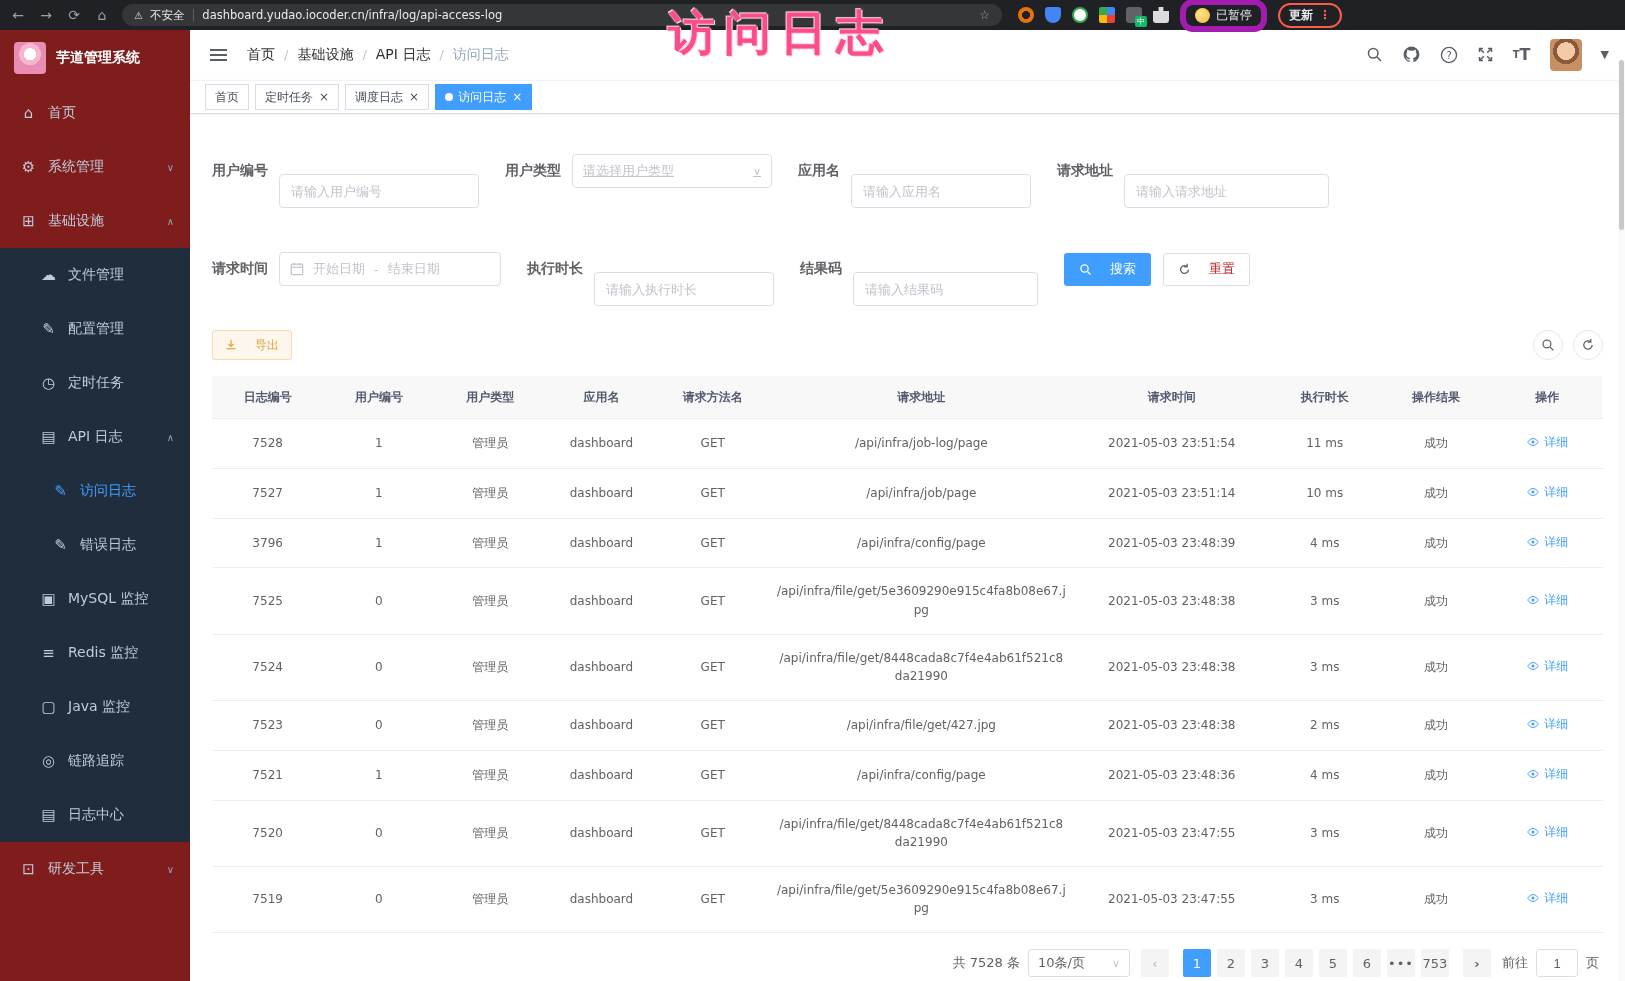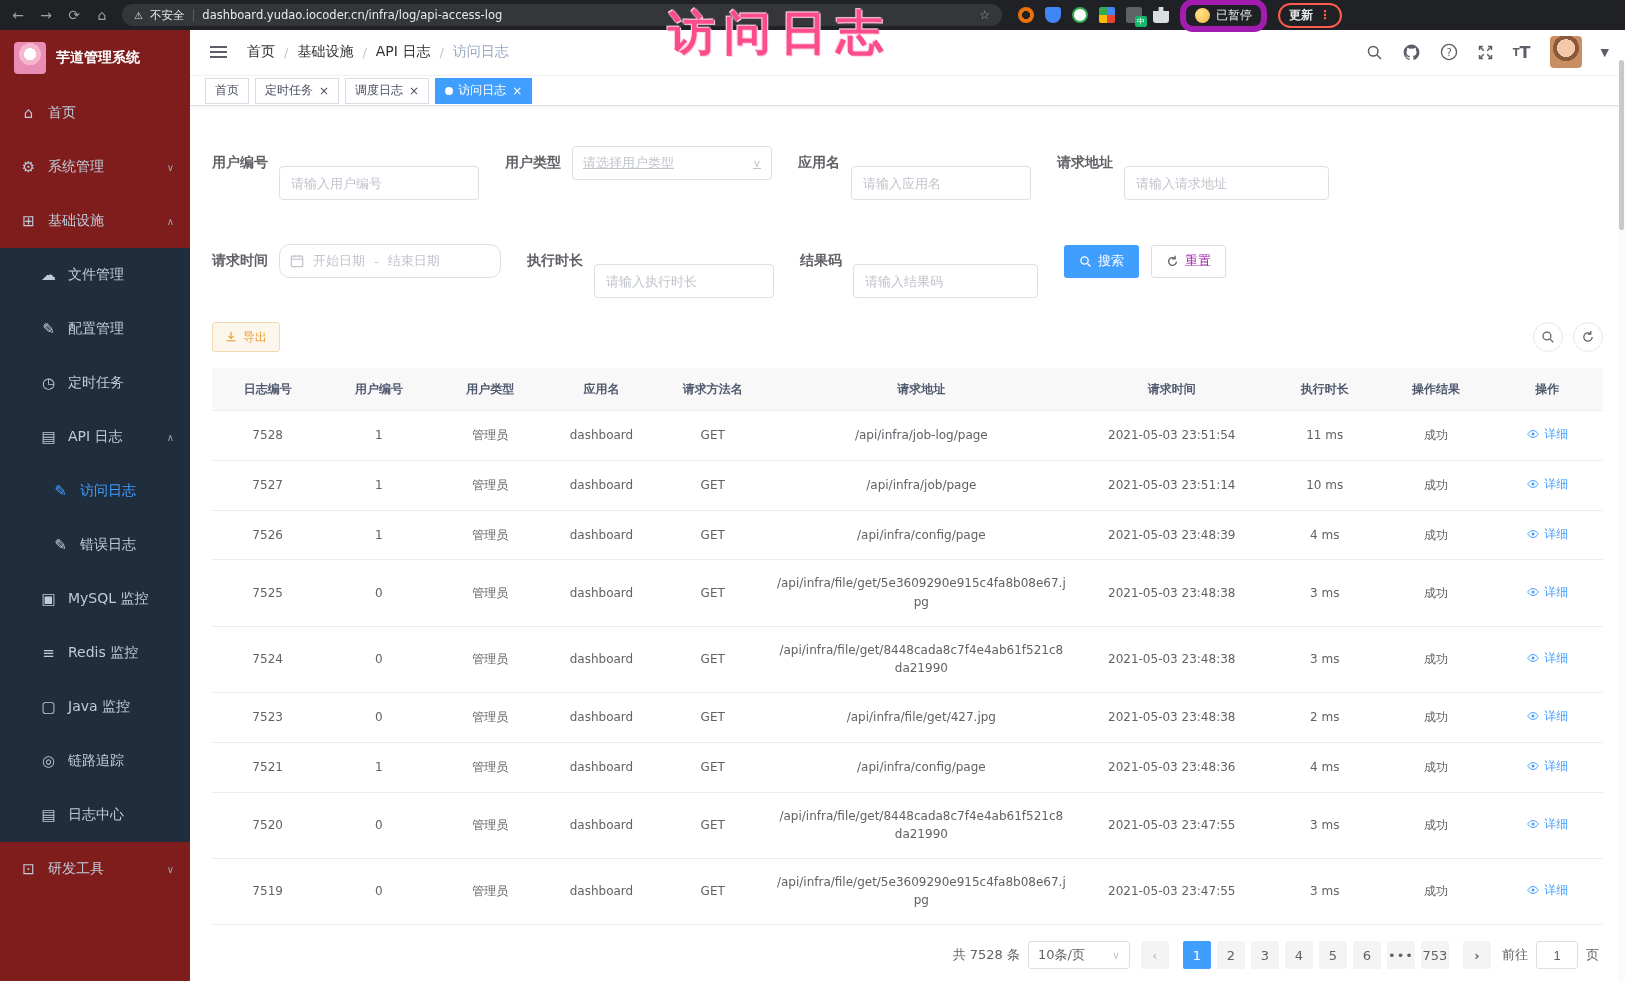--- a/index.html
+++ b/index.html
@@ -73,38 +73,38 @@
 
   .tags-row{height:36px;display:flex;align-items:center;gap:6px;padding:0 15px;
     border-top:1px solid #f2f2f2;border-bottom:1px solid #d8dce5;
     box-shadow:0 1px 3px rgba(0,0,0,.06);}
   .tag{height:26px;display:flex;align-items:center;gap:5px;padding:0 9px;font-size:12px;
     border:1px solid #d8dce5;background:#fff;color:#495060;cursor:pointer;}
   .tag.active{background:#409eff;border-color:#409eff;color:#fff;}
   .tag .dot{width:8px;height:8px;border-radius:50%;background:#fff;}
   .tag .close{font-size:12px;margin-left:1px;}
 
-  .content{flex:1;padding:20px 22px 12px;position:relative;}
+  .content{flex:1;padding:20px 22px 4px;position:relative;}
 
   
   .filter-row{display:flex;align-items:center;margin-bottom:24px;}
   .f-item{display:flex;align-items:center;margin-right:26px;}
   .f-label{font-size:14px;font-weight:bold;color:#606266;margin-right:11px;white-space:nowrap;}
   .f-input,.f-select,.f-range{height:34px;border:1px solid #dcdfe6;border-radius:4px;
     background:#fff;font-size:13px;color:#606266;}
   .f-input{padding:0 11px;outline:none;margin-top:40px;}
   .f-input::placeholder{color:#c0c4cc;}
   .f-select{display:flex;align-items:center;justify-content:space-between;padding:0 10px;
     color:#c0c4cc;cursor:pointer;text-decoration:underline;}
   .f-select .caret{color:#c0c4cc;font-size:11px;}
-  .f-range{display:flex;align-items:center;gap:9px;padding:0 10px;color:#c0c4cc;border-radius:11px;}
-  .btn{height:33px;display:inline-flex;align-items:center;gap:6px;border-radius:3px;
+  .f-range{display:flex;align-items:center;gap:9px;padding:0 10px;color:#c0c4cc;}
+  .btn{height:33px;display:inline-flex;align-items:center;gap:18px;border-radius:3px;
     font-size:13px;padding:0 14px;cursor:pointer;border:1px solid transparent;font-family:Liberation Serif, serif;}
   .btn-primary{background:#409eff;color:#fff;}
-  .btn-default{background:#fff;border-color:#dcdfe6;color:#a21caf;}
+  .btn-default{background:#fff;border-color:#dcdfe6;color:#b91c1c;}
   .btn-warning{background:#fdf6ec;border-color:#f5dab1;color:#e6a23c;height:30px;font-size:12px;padding:0 12px;}
 
   
   .toolbar{display:flex;align-items:center;margin-bottom:16px;}
   .tool-circles{margin-left:auto;display:flex;gap:10px;}
   .circle-btn{width:30px;height:30px;border-radius:50%;border:1px solid #e3e6eb;color:#606266;
     display:flex;align-items:center;justify-content:center;cursor:pointer;background:#fff;}
 
   
   table{width:100%;border-collapse:collapse;font-size:12px;color:#606266;table-layout:fixed;}
@@ -457,21 +457,21 @@
               <td>成功</td>
               <td><a class="detail-link">
                   <svg viewBox="0 0 24 24" width="14" height="12">
                     <path d="M12 5C5.5 5 1.5 12 1.5 12S5.5 19 12 19s10.5-7 10.5-7S18.5 5 12 5z" fill="none" stroke="#409eff" stroke-width="2"></path>
                     <circle cx="12" cy="12" r="3" fill="#409eff"></circle>
                   </svg>
                   <span>详细</span>
                 </a></td>
             </tr>
             <tr>
-              <td>7526</td>
+              <td>3796</td>
               <td>1</td>
               <td>管理员</td>
               <td>dashboard</td>
               <td>GET</td>
               <td>/api/infra/config/page</td>
               <td>2021-05-03 23:48:39</td>
               <td>4 ms</td>
               <td>成功</td>
               <td><a class="detail-link">
                   <svg viewBox="0 0 24 24" width="14" height="12">

